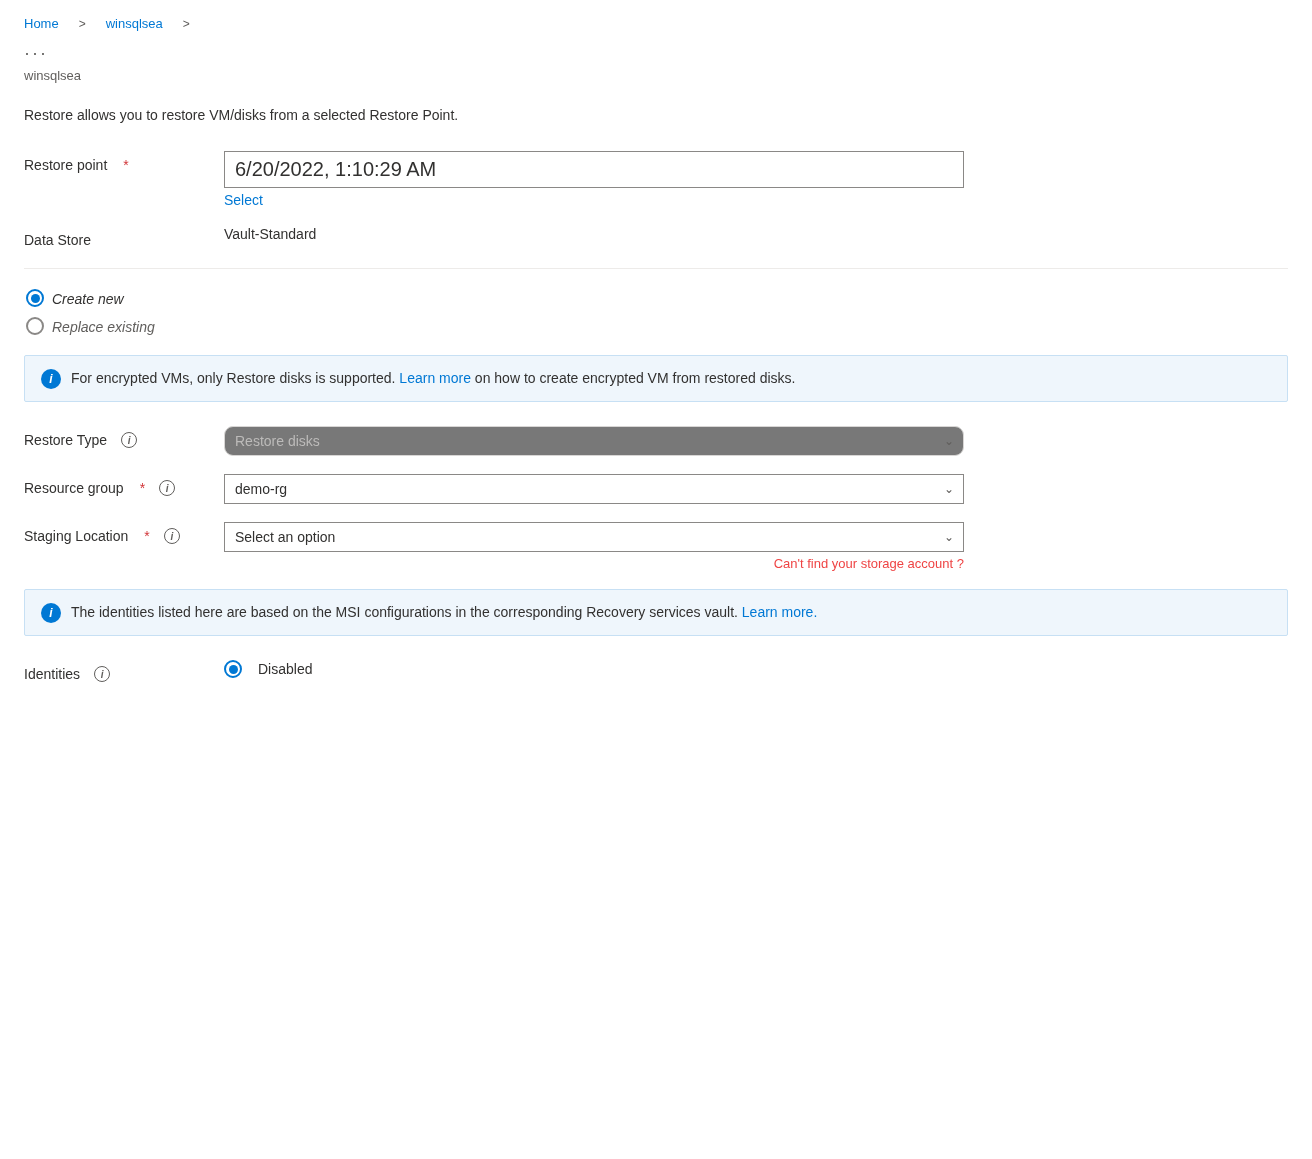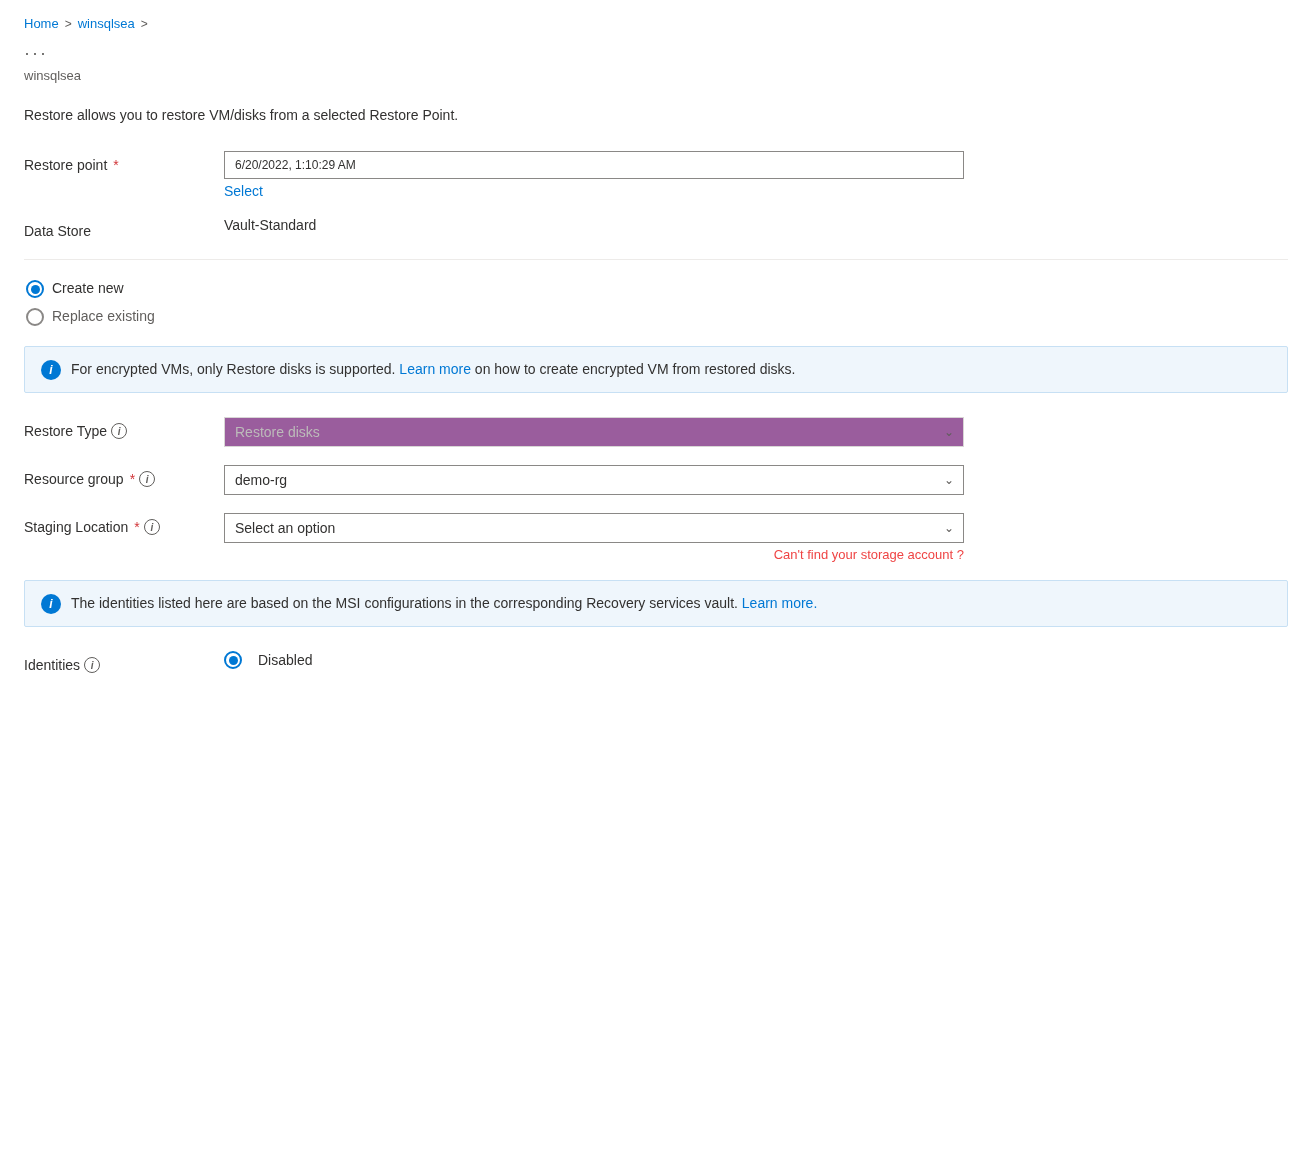--- a/index.html
+++ b/index.html
@@ -8,21 +8,21 @@
       font-size: 14px;
       color: #323130;
       background: #ffffff;
       padding: 16px 24px;
       max-width: 1312px;
     }
 
     .breadcrumb {
       display: flex;
       align-items: center;
-      gap: 6px;
+      gap: 20px;
       font-size: 13px;
       margin-bottom: 12px;
     }
     .breadcrumb-link {
       color: #0078d4;
       cursor: pointer;
       text-decoration: none;
     }
     .breadcrumb-sep {
       color: #605e5c;
@@ -67,21 +67,21 @@
       align-items: flex-start;
       margin-bottom: 18px;
     }
     .form-label {
       min-width: 200px;
       padding-top: 6px;
       font-size: 14px;
       color: #323130;
       display: flex;
       align-items: center;
-      gap: 4px;
+      gap: 14px;
     }
     .required-star {
       color: #d13438;
       margin-left: 2px;
     }
     .info-icon {
       display: inline-flex;
       align-items: center;
       justify-content: center;
       width: 16px;
@@ -97,21 +97,21 @@
 
     .form-value {
       flex: 1;
       max-width: 740px;
     }
 
     .text-input {
       width: 100%;
       padding: 6px 10px;
       border: 1px solid #8a8886;
-      font-size: 12px;
+      font-size: 20px;
       color: #323130;
       background: #ffffff;
       outline: none;
     }
 
     .link-text {
       color: #0078d4;
       cursor: pointer;
       font-size: 14px;
       margin-top: 4px;
@@ -135,23 +135,24 @@
 
     .radio-group {
       display: flex;
       flex-direction: column;
       gap: 10px;
       margin-bottom: 20px;
       margin-left: 2px;
     }
     .radio-option {
       display: flex;
-      align-items: flex-start;
+      align-items: flex-end;
       gap: 8px;
       cursor: pointer;
+      font-style: italic;
     }
     .radio-circle {
       width: 18px;
       height: 18px;
       border-radius: 50%;
       border: 2px solid #8a8886;
       display: flex;
       align-items: center;
       justify-content: center;
       flex-shrink: 0;
@@ -227,24 +228,25 @@
     .select-wrapper .chevron-icon {
       position: absolute;
       right: 10px;
       top: 50%;
       transform: translateY(-50%);
       pointer-events: none;
       color: #605e5c;
       font-size: 12px;
     }
     .select-dropdown.disabled {
-      background: #701a75;
+      background: #404040;
       color: #a19f9d;
       border-color: #c8c6c4;
       cursor: not-allowed;
+      border-radius: 9px;
     }
 
     .cant-find-link {
       display: block;
       text-align: right;
       color: #ef4444;
       font-size: 13px;
       cursor: pointer;
       text-decoration: none;
       margin-top: 4px;

